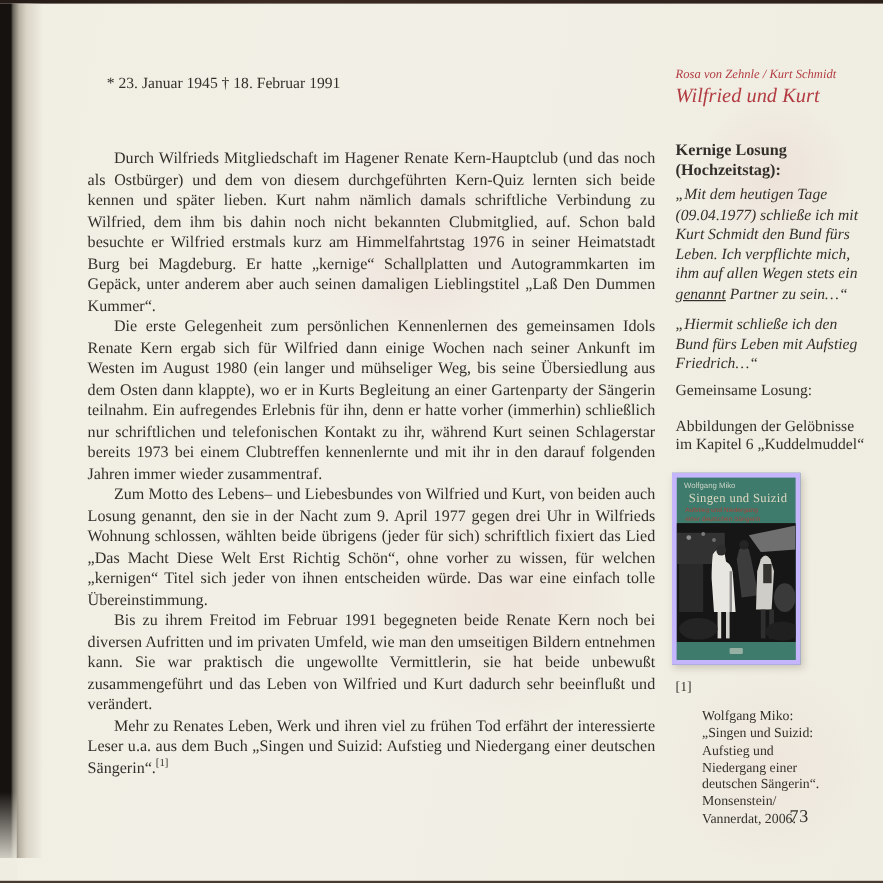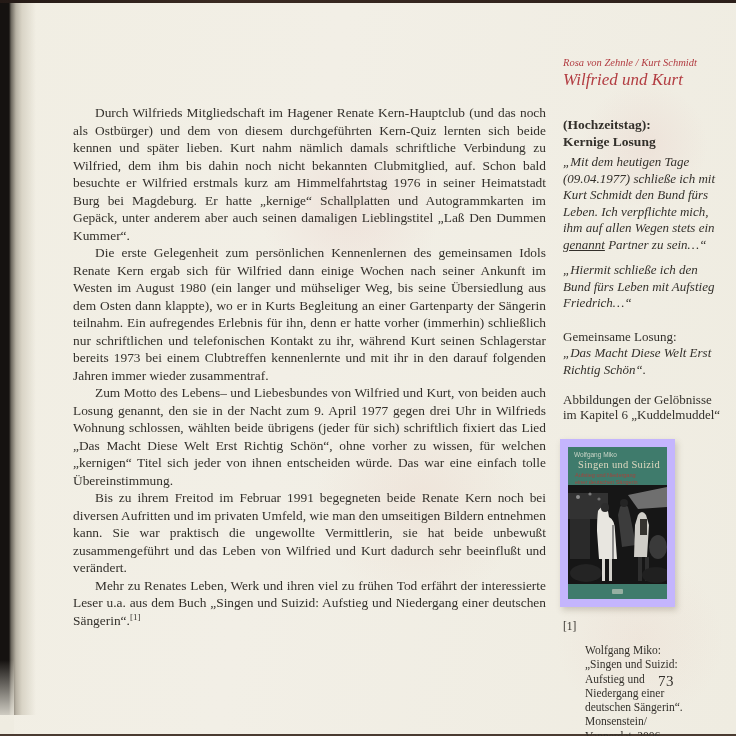--- a/index.html
+++ b/index.html
@@ -32,27 +32,27 @@
 
   
   .sidebar{position:absolute;left:563px;top:57px;width:163px;}
   .red{color:#b23c41;}
   .authors{font-size:10.5px;font-style:italic;}
   .booktitle{font-size:17px;font-style:italic;margin-top:2px;}
   .sb-heading{margin-top:27px;font-weight:bold;font-size:13.5px;line-height:16.5px;}
   p.quote{margin:4px 0 0 0;font-style:italic;font-size:13px;line-height:16.5px;}
   p.quote.second{margin-top:9px;}
   .ul{text-decoration:underline;}
-  .sb-sub{margin-top:17px;font-size:13px;line-height:16.5px;}
+  .sb-sub{margin-top:5px;font-size:13px;line-height:16.5px;}
   p.quote.motto{margin-top:0;}
   p.note{margin:15px 0 0 0;font-size:13px;line-height:14.5px;}
 
   
   .cover{margin-top:17px;margin-left:-3px;width:99px;height:152px;background:#3f7b6c;
-    border:8px solid #c4b5fd;position:relative;box-shadow:2px 3px 6px rgba(90,80,60,.25);}
+    border:4px solid #c4b5fd;position:relative;box-shadow:2px 3px 6px rgba(90,80,60,.25);}
   .cover-author{font-size:6.5px;color:#c9d4c6;padding:4px 0 0 6px;font-family:"Liberation Sans",sans-serif;}
   .cover-title{font-size:10.5px;color:#ded8c0;padding:1px 0 0 10px;letter-spacing:.3px;}
   .cover-subtitle{font-size:5.5px;color:#a5443c;padding:2px 0 0 7px;line-height:6.5px;width:70px;font-family:"Liberation Sans",sans-serif;}
   .cover-photo{position:absolute;left:0;top:38px;width:99px;height:99px;background:#161616;overflow:hidden;}
   .cover-foot{position:absolute;left:0;bottom:0;width:99px;height:15px;background:#3f7b6c;}
   .pub-mark{position:absolute;left:44px;bottom:5px;width:11px;height:5px;background:#bcc8ba;opacity:.7;border-radius:1px;}
 
   
   .footnote{margin:12px 0 0 0;display:flex;font-size:11.5px;line-height:14.3px;}
   .fn-marker{width:22px;flex:none;}
@@ -62,38 +62,38 @@
 </style>
 </head>
 <body>
 
 <div class="edge-top"></div>
 <div class="spine"></div>
 <div class="spine-fade"></div>
 <div class="edge-bottom"></div>
 
 <div class="main-col">
+  <div class="dates">* 23. Januar 1945 † 18. Februar 1991</div>
   <p class="par first">Durch Wilfrieds Mitgliedschaft im Hagener Renate Kern-Hauptclub (und das noch als Ostbürger) und dem von diesem durchgeführten Kern-Quiz lernten sich beide kennen und später lieben. Kurt nahm nämlich damals schriftliche Verbindung zu Wilfried, dem ihm bis dahin noch nicht bekannten Clubmitglied, auf. Schon bald besuchte er Wilfried erstmals kurz am Himmelfahrtstag 1976 in seiner Heimatstadt Burg bei Magdeburg. Er hatte „kernige“ Schallplatten und Autogrammkarten im Gepäck, unter anderem aber auch seinen damaligen Lieblingstitel „Laß Den Dummen Kummer“.</p>
   <p class="par">Die erste Gelegenheit zum persönlichen Kennenlernen des gemeinsamen Idols Renate Kern ergab sich für Wilfried dann einige Wochen nach seiner Ankunft im Westen im August 1980 (ein langer und mühseliger Weg, bis seine Übersiedlung aus dem Osten dann klappte), wo er in Kurts Begleitung an einer Gartenparty der Sängerin teilnahm. Ein aufregendes Erlebnis für ihn, denn er hatte vorher (immerhin) schließlich nur schriftlichen und telefonischen Kontakt zu ihr, während Kurt seinen Schlagerstar bereits 1973 bei einem Clubtreffen kennenlernte und mit ihr in den darauf folgenden Jahren immer wieder zusammentraf.</p>
   <p class="par">Zum Motto des Lebens– und Liebesbundes von Wilfried und Kurt, von beiden auch Losung genannt, den sie in der Nacht zum 9. April 1977 gegen drei Uhr in Wilfrieds Wohnung schlossen, wählten beide übrigens (jeder für sich) schriftlich fixiert das Lied „Das Macht Diese Welt Erst Richtig Schön“, ohne vorher zu wissen, für welchen „kernigen“ Titel sich jeder von ihnen entscheiden würde. Das war eine einfach tolle Übereinstimmung.</p>
   <p class="par gap-before">Bis zu ihrem Freitod im Februar 1991 begegneten beide Renate Kern noch bei diversen Aufritten und im privaten Umfeld, wie man den umseitigen Bildern entnehmen kann. Sie war praktisch die ungewollte Vermittlerin, sie hat beide unbewußt zusammengeführt und das Leben von Wilfried und Kurt dadurch sehr beeinflußt und verändert.</p>
   <p class="par"><span>Mehr zu Renates Leben, Werk und ihren viel zu frühen Tod erfährt der interessierte Leser u.a. aus dem Buch „Singen und Suizid: Aufstieg und Niedergang einer deutschen Sängerin“.</span><sup class="fnref">[1]</sup></p>
 </div>
 
 <div class="sidebar">
   <div class="authors red">Rosa von Zehnle / Kurt Schmidt</div>
   <div class="booktitle red">Wilfried und Kurt</div>
   <div class="sb-heading">
+    <div>Kernige Losung</div>
     <div>(Hochzeitstag):</div>
-    <div>Kernige Losung</div>
   </div>
   <p class="quote"><span>„Mit dem heutigen Tage (09.04.1977) schließe ich mit Kurt Schmidt den Bund fürs Leben. Ich verpflichte mich, ihm auf allen Wegen stets ein </span><span class="ul">genannt</span><span> Partner zu sein…“</span></p>
   <p class="quote second">„Hiermit schließe ich den Bund fürs Leben mit Aufstieg Friedrich…“</p>
   <div class="sb-sub">Gemeinsame Losung:</div>
-  <p class="quote motto">„Das Macht Diese Welt Erst Richtig Schön“.</p>
   <p class="note">Abbildungen der Gelöbnisse im Kapitel 6 „Kuddelmuddel“</p>
 
   <div class="cover">
     <div class="cover-author">Wolfgang Miko</div>
     <div class="cover-title">Singen und Suizid</div>
     <div class="cover-subtitle">Aufstieg und Niedergang einer deutschen Sängerin</div>
     <div class="cover-photo">
       <svg width="99" height="99" viewBox="0 0 99 99">
         <rect x="0" y="0" width="99" height="99" fill="#161616"></rect>
         <polygon points="60,10 99,2 99,22 70,24" fill="#b9b9b9" opacity="0.55"></polygon>

